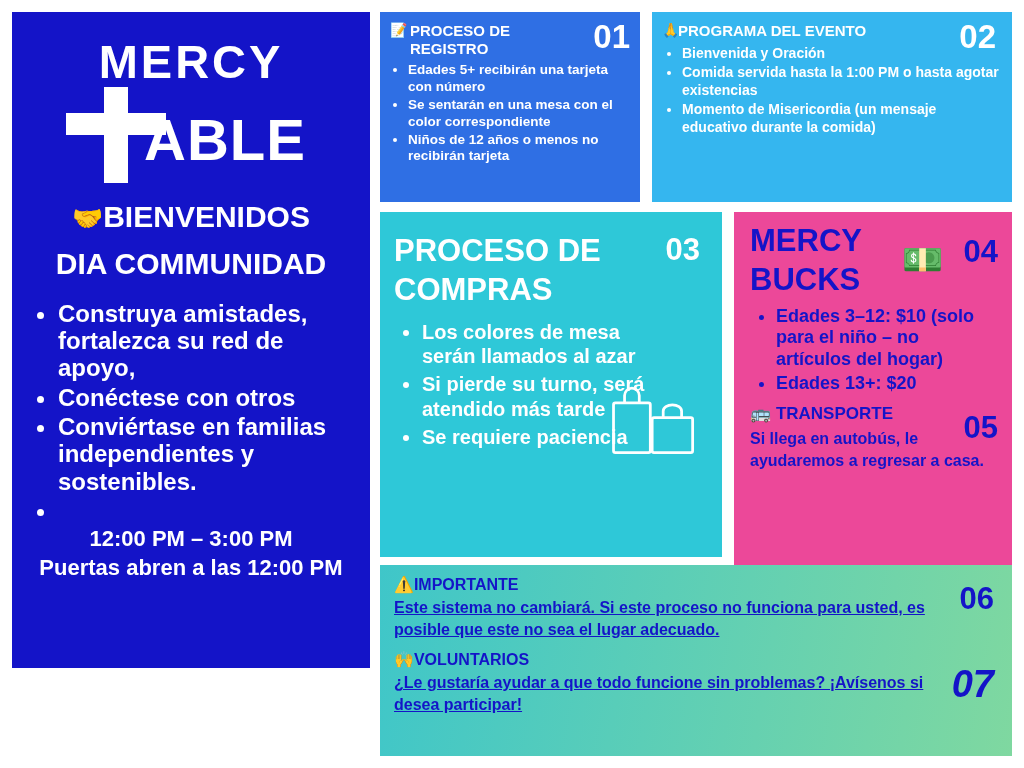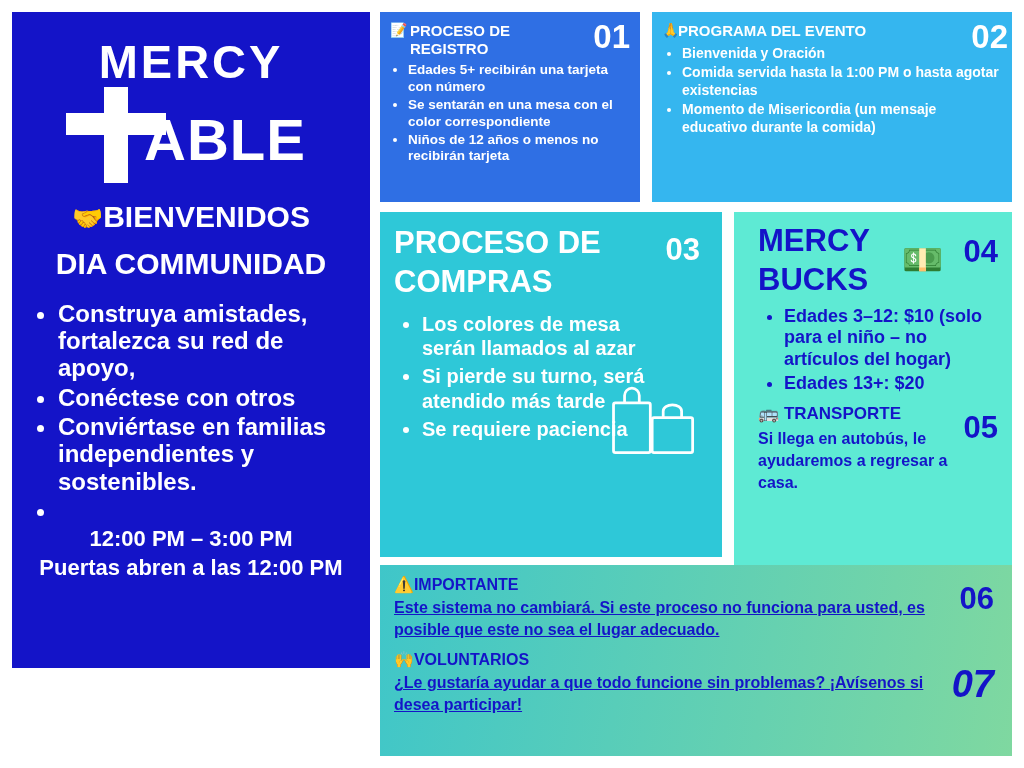--- a/index.html
+++ b/index.html
@@ -164,29 +164,29 @@
   }
   .card-02 .card-title {
     font-size: 15px;
     padding-left: 16px;
   }
   .card-02 .title-icon {
     position: absolute;
     left: 10px; top: 10px;
     font-size: 14px;
   }
-  .card-02 .card-num { right: 4px; top: 8px; font-size: 33px; margin-left: 40px; }
+  .card-02 .card-num { right: 16px; top: 8px; font-size: 33px; margin-left: 40px; }
   .card-02 ul { font-size: 14px; line-height: 1.28; padding-left: 20px; margin-top: 6px; }
 
   
   .card-03 {
     left: 380px; top: 212px; width: 342px; height: 345px;
     background: #2ec8d8;
     color: #ffffff;
-    padding: 12px 14px;
+    padding: 20px 14px;
   }
   .card-03 .card-title {
     font-size: 31px;
     line-height: 1.25;
     width: 235px;
   }
   .card-03 .card-num { right: 22px; top: 22px; font-size: 31px; }
   .card-03 ul {
     font-size: 20px;
     line-height: 1.22;
@@ -199,23 +199,23 @@
     position: absolute;
     right: 22px;
     bottom: 86px;
     width: 92px;
     height: 92px;
   }
 
   
   .card-0405 {
     left: 734px; top: 212px; width: 278px; height: 410px;
-    background: #5eead4;
+    background: #ec4899;
     color: #1414c8;
-    padding: 10px 24px;
+    padding: 10px 16px;
   }
   .card-0405 .mb-title {
     font-size: 31px;
     font-weight: bold;
     line-height: 1.25;
     width: 150px;
   }
   .card-0405 .money-icon {
     position: absolute;
     left: 168px; top: 28px;

